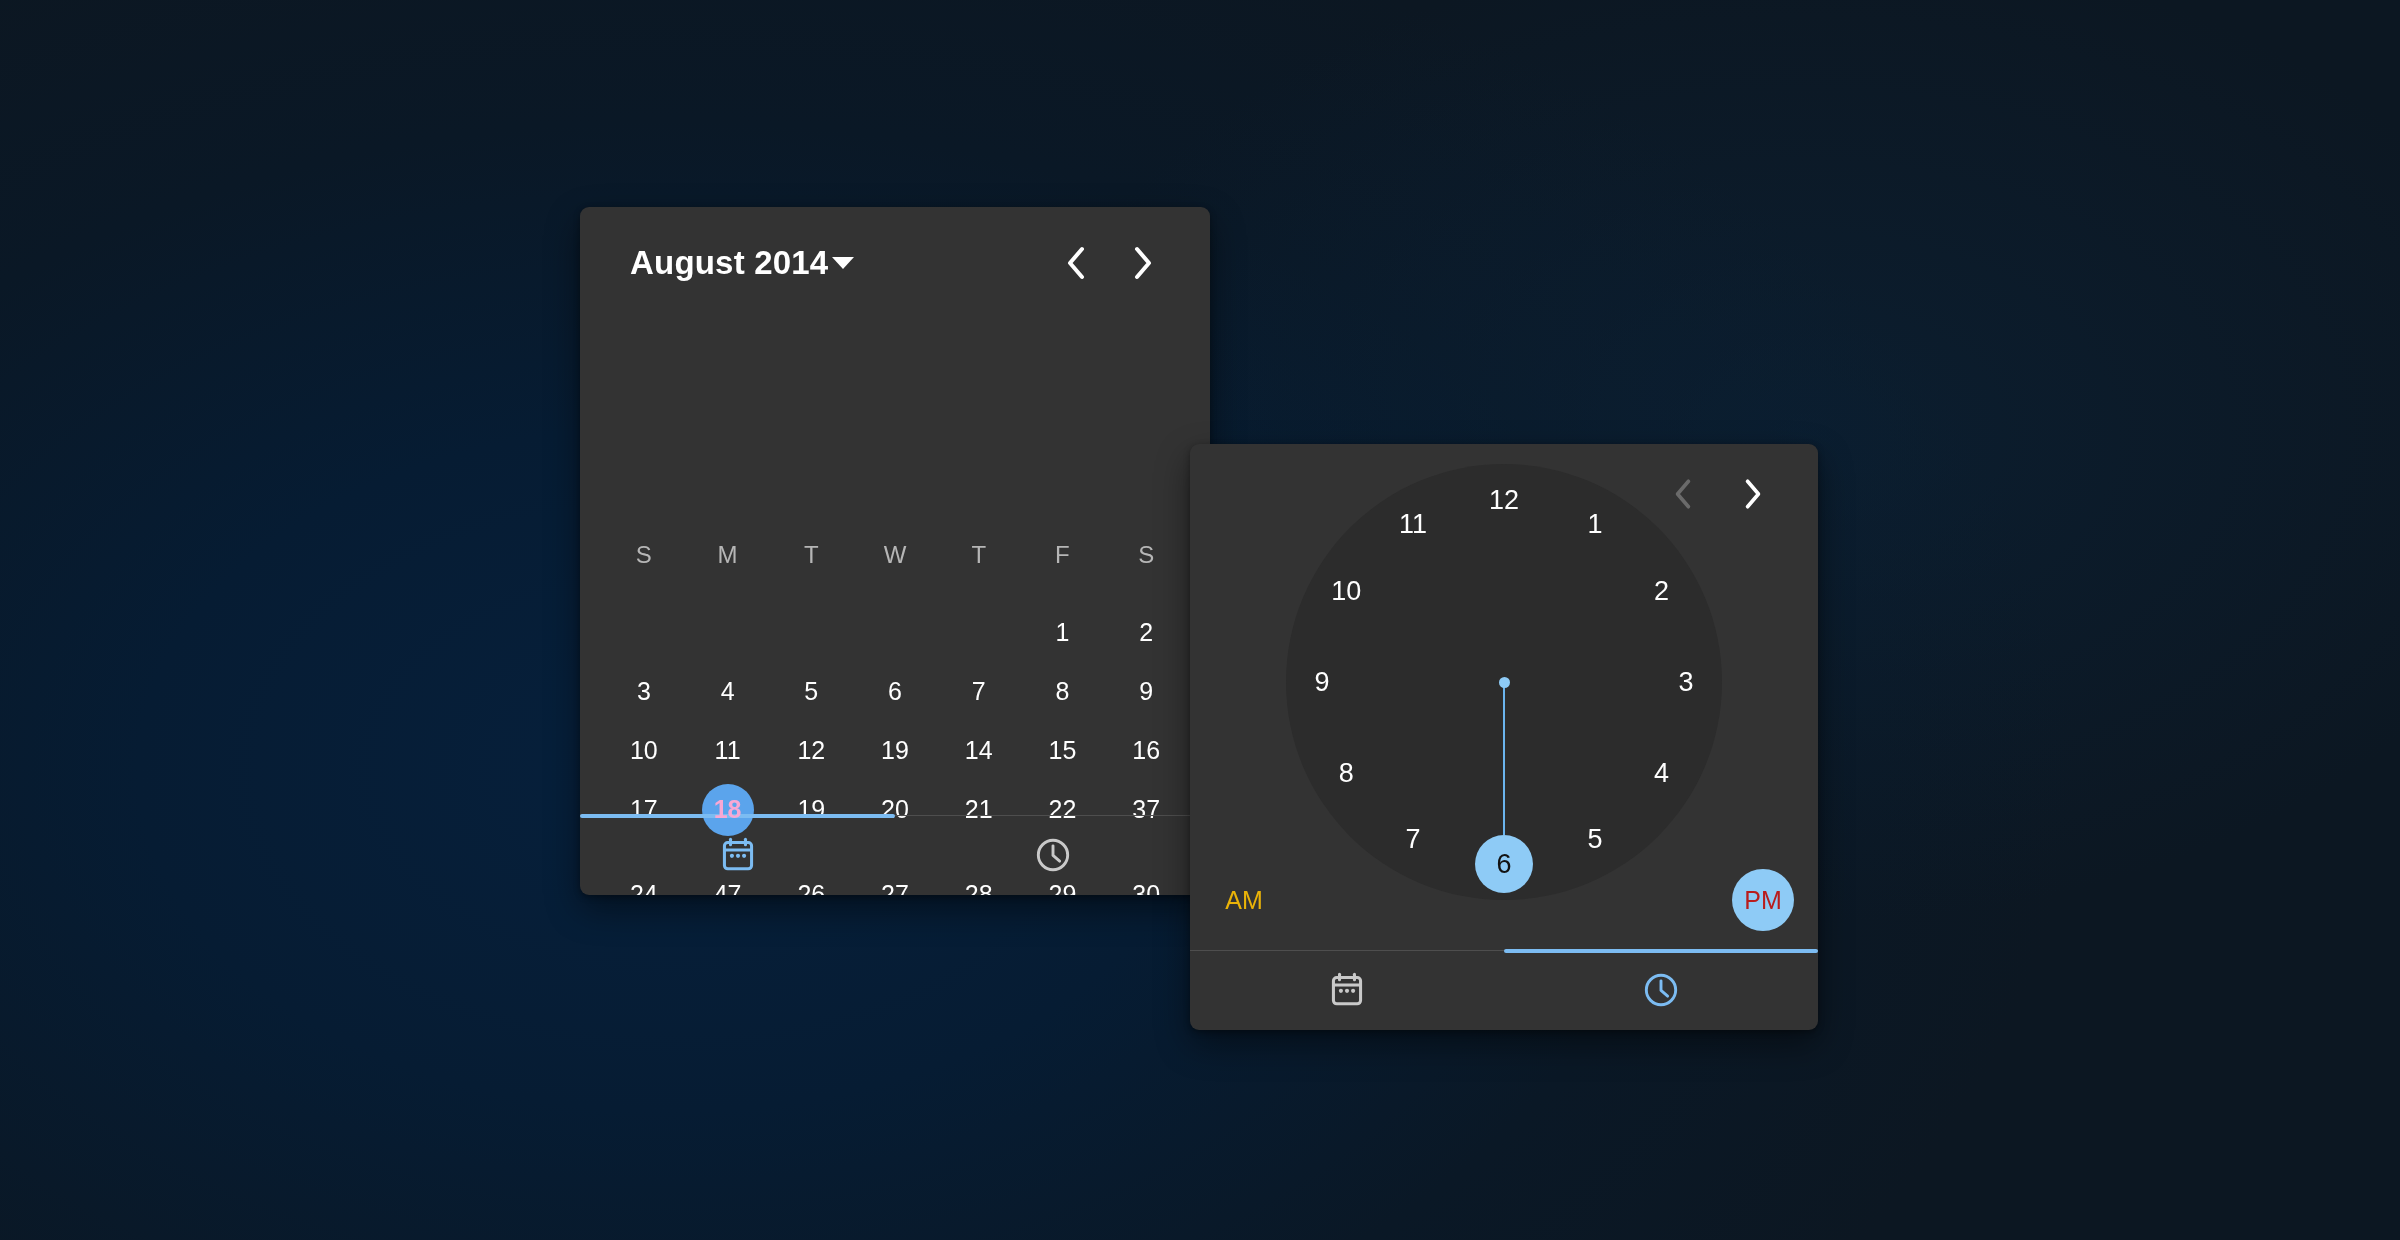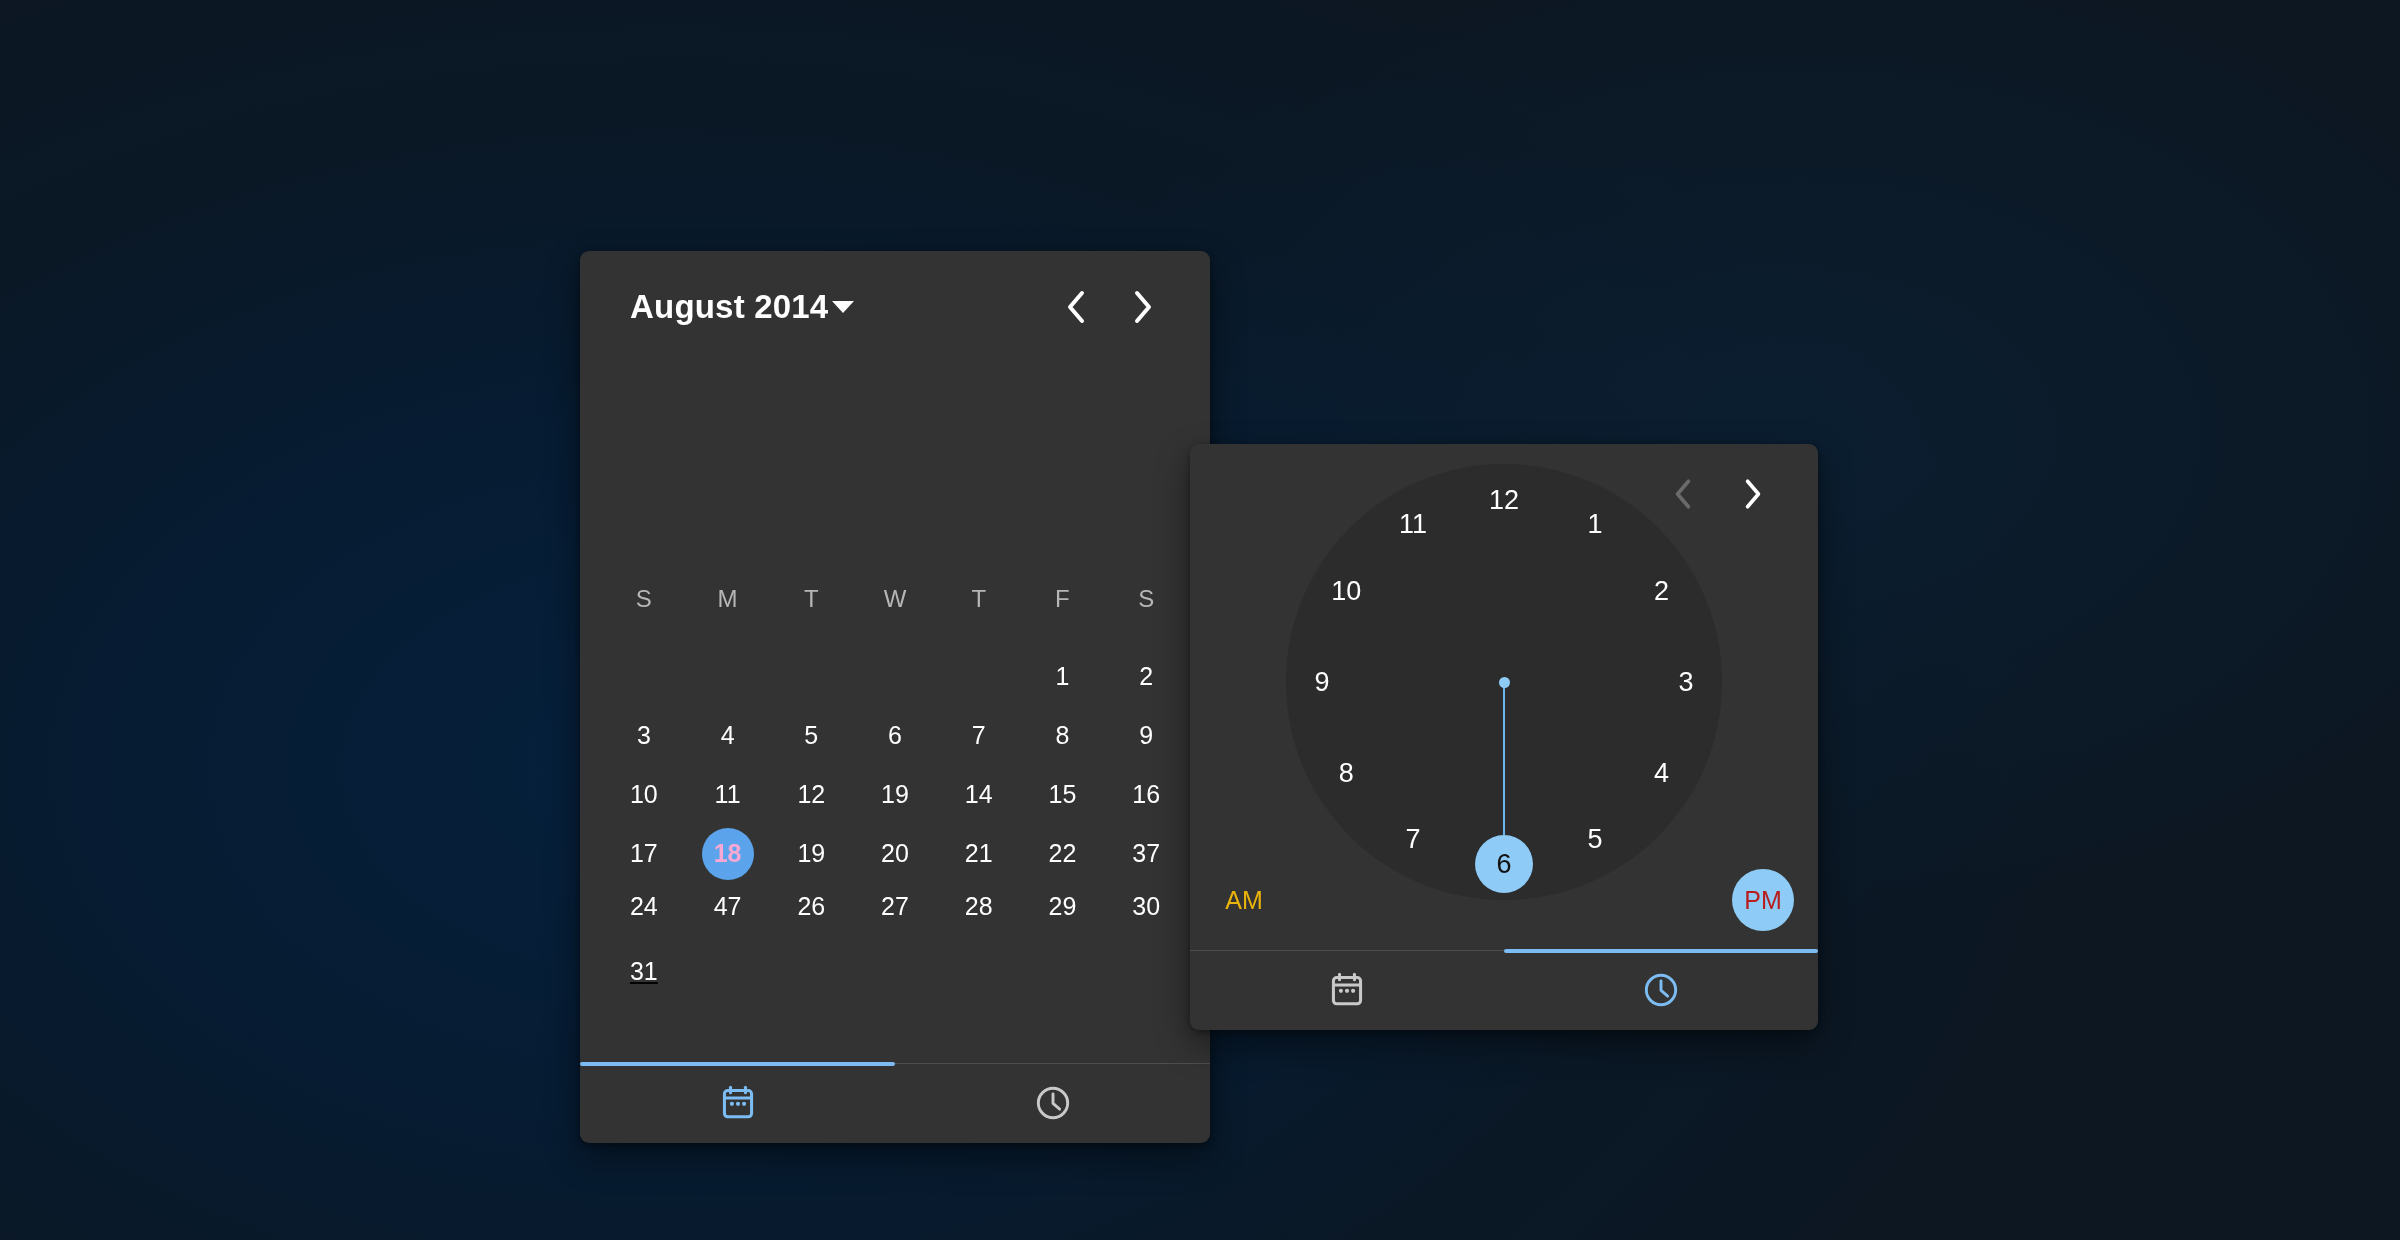--- a/index.html
+++ b/index.html
@@ -36,22 +36,21 @@
     border-radius: 9px;
     box-shadow: 0 14px 34px rgba(0,0,0,0.45), 0 2px 6px rgba(0,0,0,0.35);
     overflow: hidden;
   }
 
   
   #date-card {
     left: 580px;
     top: 207px;
     width: 630px;
-    height: 892px;
-    margin-top: 44px;
+    height: 688px;
   }
 
   .date-header {
     position: absolute;
     left: 0; top: 0;
     width: 100%;
     height: 112px;
     display: flex;
     align-items: center;
   }
@@ -423,21 +422,21 @@
           <div class="daycell">
             <span>22</span>
           </div>
         </div>
         <div>
           <div class="daycell">
             <span>37</span>
           </div>
         </div>
       </div>
-      <div class="week-row" style="top: 626px;">
+      <div class="week-row" style="top: 658px;">
         <div>
           <div class="daycell">
             <span>24</span>
           </div>
         </div>
         <div>
           <div class="daycell">
             <span>47</span>
           </div>
         </div>

